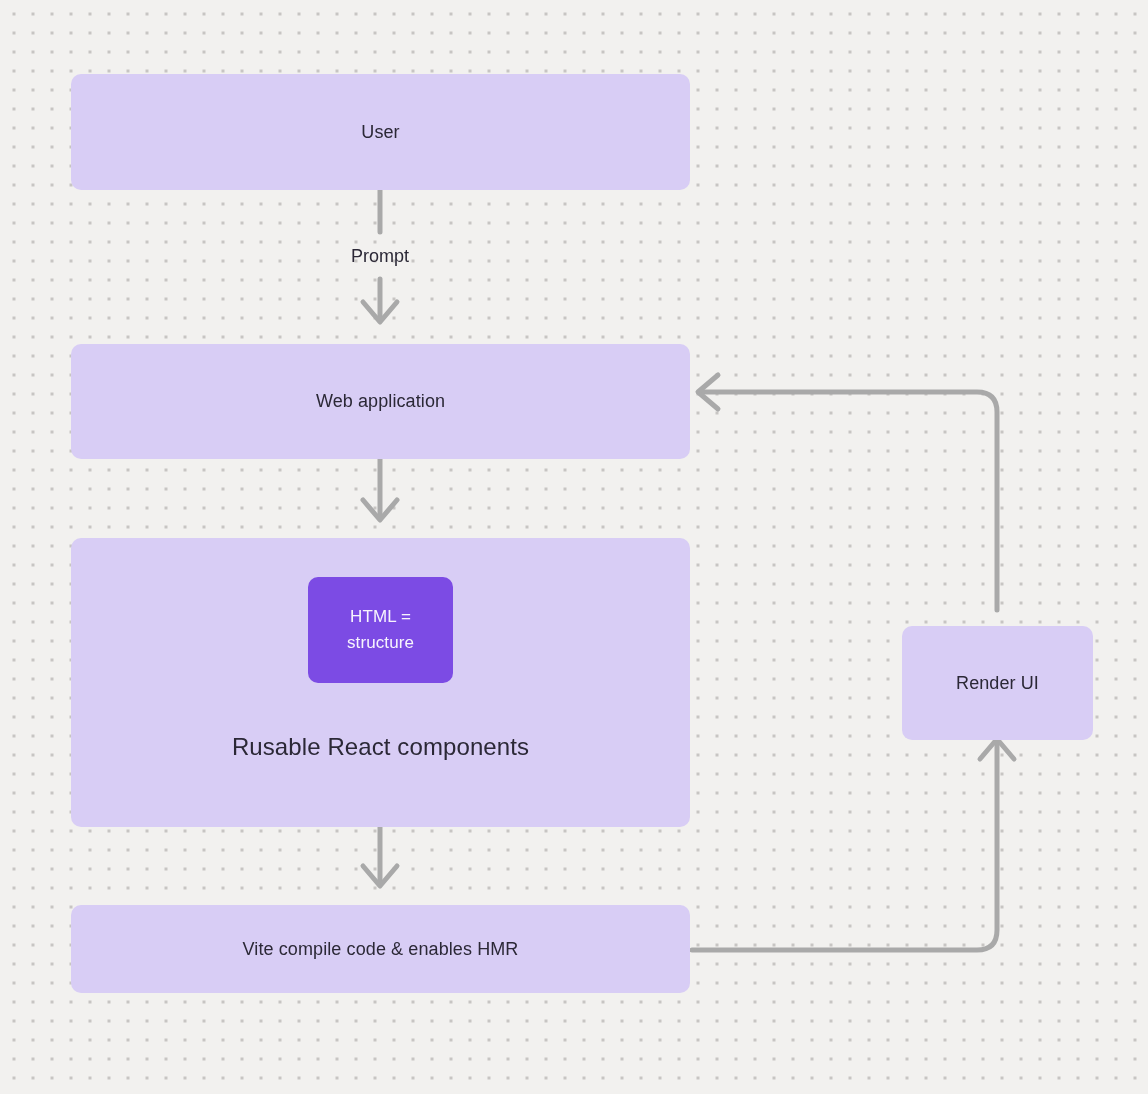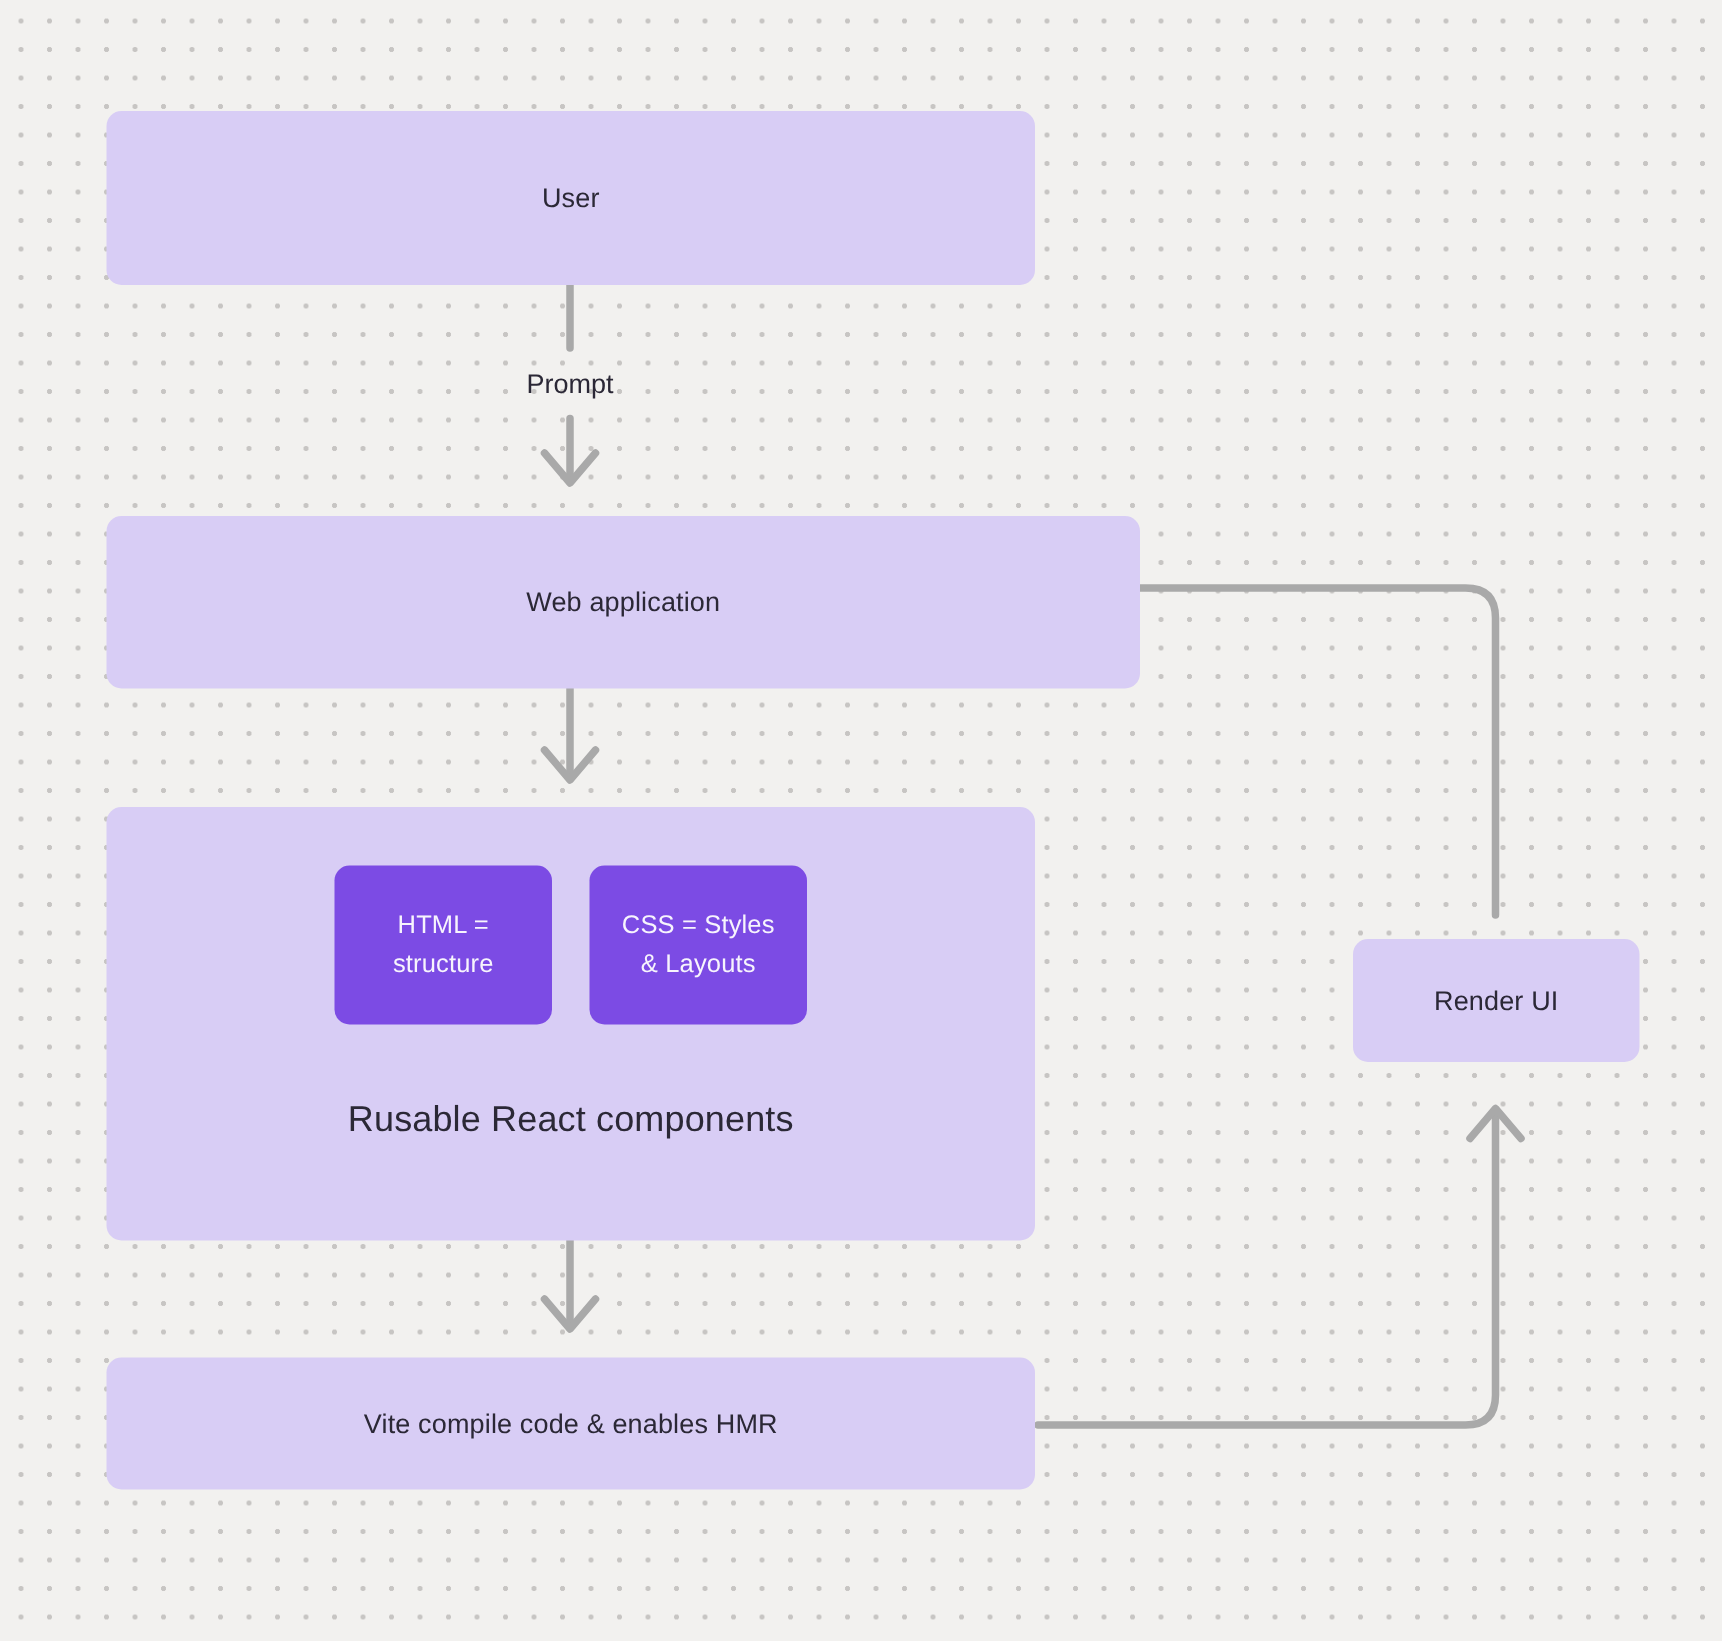--- a/index.html
+++ b/index.html
@@ -48,23 +48,23 @@
     align-items: center;
     justify-content: center;
     color: var(--node-text);
     font-size: 18px;
     font-weight: 500;
     letter-spacing: 0.1px;
     margin-top: 12px;
   }
 
   .node-user            { left: 71px;  top: 62px;  width: 619px; height: 116px; }
-  .node-web-application { left: 71px;  top: 332px; width: 689px; height: 115px; }
+  .node-web-application { left: 71px;  top: 332px; width: 619px; height: 115px; }
   .node-vite            { left: 71px;  top: 893px; width: 619px; height: 88px; }
-  .node-render-ui       { left: 902px; top: 614px; width: 191px; height: 82px; }
+  .node-render-ui       { left: 902px; top: 614px; width: 191px; height: 114px; }
 
   .node-components-group {
     left: 71px; top: 526px;
     width: 619px; height: 289px;
     flex-direction: column;
     justify-content: flex-start;
     padding-top: 39px;
   }
   .chip-row {
     display: flex;
@@ -137,23 +137,20 @@
 
   <div class="node node-web-application">
     <span>Web application</span>
   </div>
 
   <div class="node node-components-group">
     <div class="chip-row">
       <div class="chip">
         <span>HTML = structure</span>
       </div>
-      <div class="chip">
-        <span>CSS = Styles &amp; Layouts</span>
-      </div>
     </div>
     <div class="group-caption">Rusable React components</div>
   </div>
 
   <div class="node node-vite">
     <span>Vite compile code &amp; enables HMR</span>
   </div>
 
   <div class="node node-render-ui">
     <span>Render UI</span>

